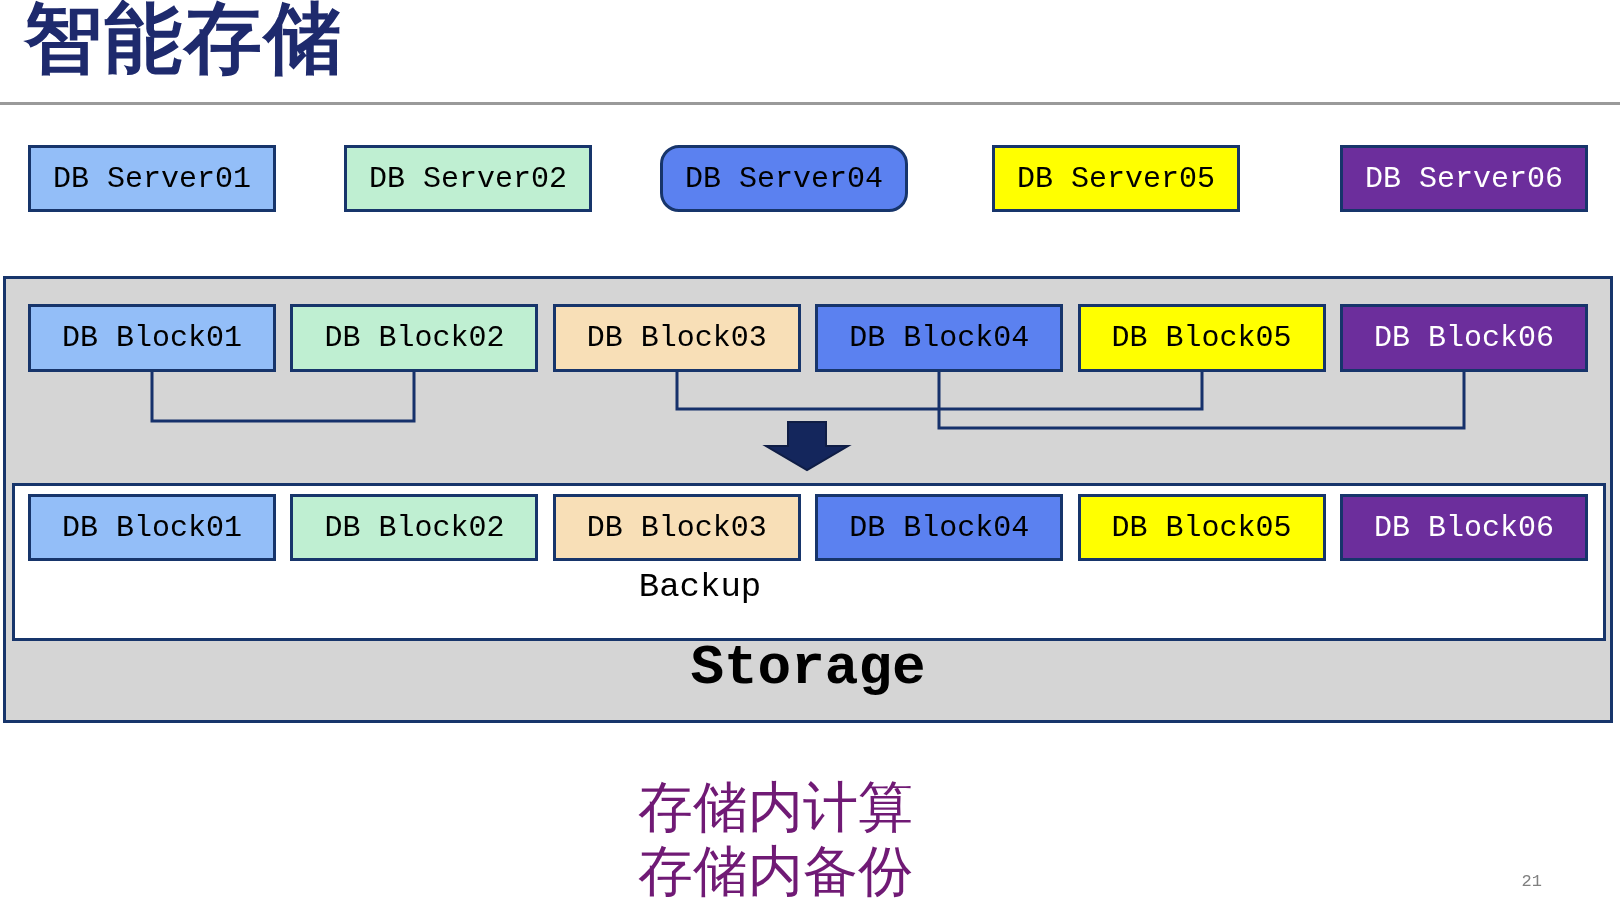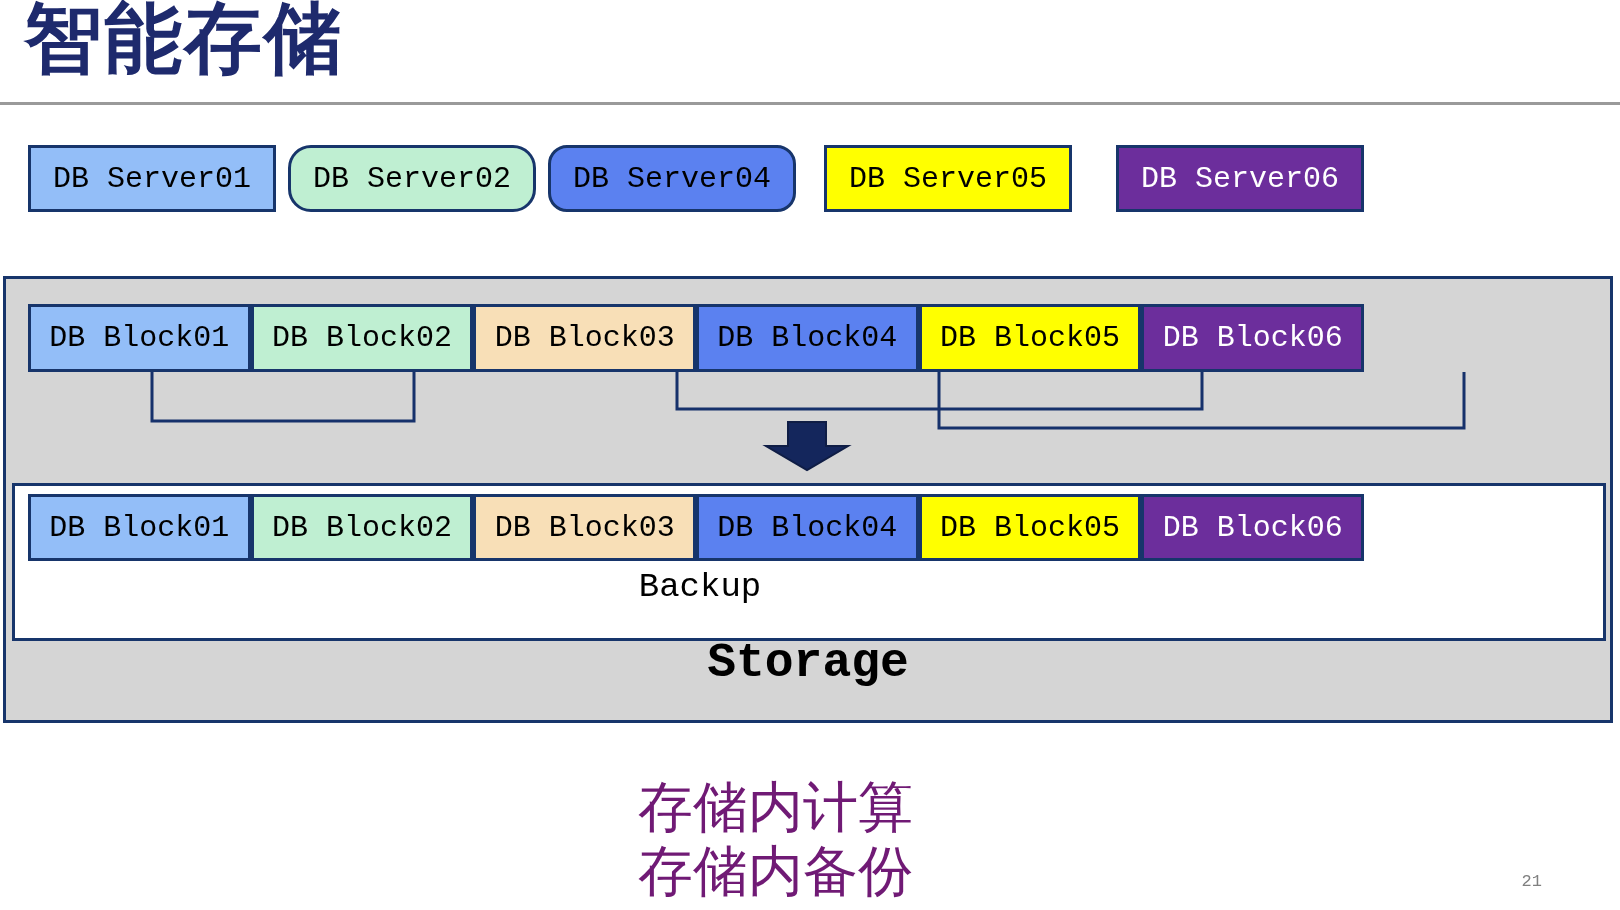--- a/index.html
+++ b/index.html
@@ -7,21 +7,21 @@
     position:relative;width:1620px;height:910px;overflow:hidden;
     background:#ffffff;font-family:Liberation Mono, monospace;
   }
   .abs{position:absolute;}
   #title{
     left:24px;top:-6px;font-size:78px;font-weight:bold;line-height:100px;
     letter-spacing:2px;white-space:nowrap;
   }
   #title-rule{left:0;top:102px;width:1620px;height:3px;background:#9a9a9a;}
   .box-row{
-    left:28px;width:1336px;display:flex;justify-content:space-between;
+    left:28px;width:1560px;display:flex;justify-content:space-between;
   }
   #server-row{top:145px;height:67px;}
   #block-row-top{top:304px;height:68px;z-index:4;}
   #block-row-bottom{top:494px;height:67px;z-index:4;}
   .box{
     width:248px;height:100%;box-sizing:border-box;
     border:3px solid #17356b;
     display:flex;align-items:center;justify-content:center;
     font-size:30px;white-space:nowrap;
   }
@@ -33,42 +33,42 @@
     left:12px;top:483px;width:1594px;height:158px;box-sizing:border-box;
     border:3px solid #17356b;background:#ffffff;z-index:2;
   }
   #connector-svg{left:0;top:372px;width:1620px;height:100px;z-index:3;}
   #backup-label{
     left:12px;top:568px;width:1376px;text-align:center;
     font-size:34px;color:#000;z-index:5;
   }
   #storage-label{
     left:3px;top:636px;width:1610px;text-align:center;
-    font-size:48px;font-weight:bold;color:#000;z-index:5;
+    font-size:56px;font-weight:bold;color:#000;z-index:5;
   }
   #notes{
     left:638px;top:780px;font-size:55px;line-height:64px;color:#701a75;
     white-space:nowrap;
     text-align:center;
   }
   #page-number{
     right:78px;top:872px;font-size:17px;color:#808080;
   }
 </style>
 </head>
 <body>
 
 <div id="slide">
 
   <div class="abs" id="title" style="color: rgb(30, 42, 109);">智能存储</div>
   <div class="abs" id="title-rule" style="background-color: rgb(154, 154, 154);"></div>
 
   <div class="abs box-row" id="server-row">
     <div class="box" style="background-color: rgb(147, 190, 248); color: rgb(0, 0, 0);">DB Server01</div>
-    <div class="box" style="background-color: rgb(191, 239, 210); color: rgb(0, 0, 0); border-radius: 23px;">DB Server02</div>
+    <div class="box" style="background-color: rgb(191, 239, 210); color: rgb(0, 0, 0);">DB Server02</div>
     <div class="box" style="background-color: rgb(91, 129, 240); color: rgb(0, 0, 0); border-radius: 19px;">DB Server04</div>
     <div class="box" style="background-color: rgb(255, 255, 0); color: rgb(0, 0, 0); margin-left: 16px;">DB Server05</div>
     <div class="box" style="background-color: rgb(108, 46, 156); color: rgb(255, 255, 255); margin-left: 32px;">DB Server06</div>
   </div>
 
   <div class="abs" id="storage-container"></div>
 
   <div class="abs box-row" id="block-row-top">
     <div class="box" style="background-color: rgb(147, 190, 248); color: rgb(0, 0, 0);">DB Block01</div>
     <div class="box" style="background-color: rgb(191, 239, 210); color: rgb(0, 0, 0);">DB Block02</div>

